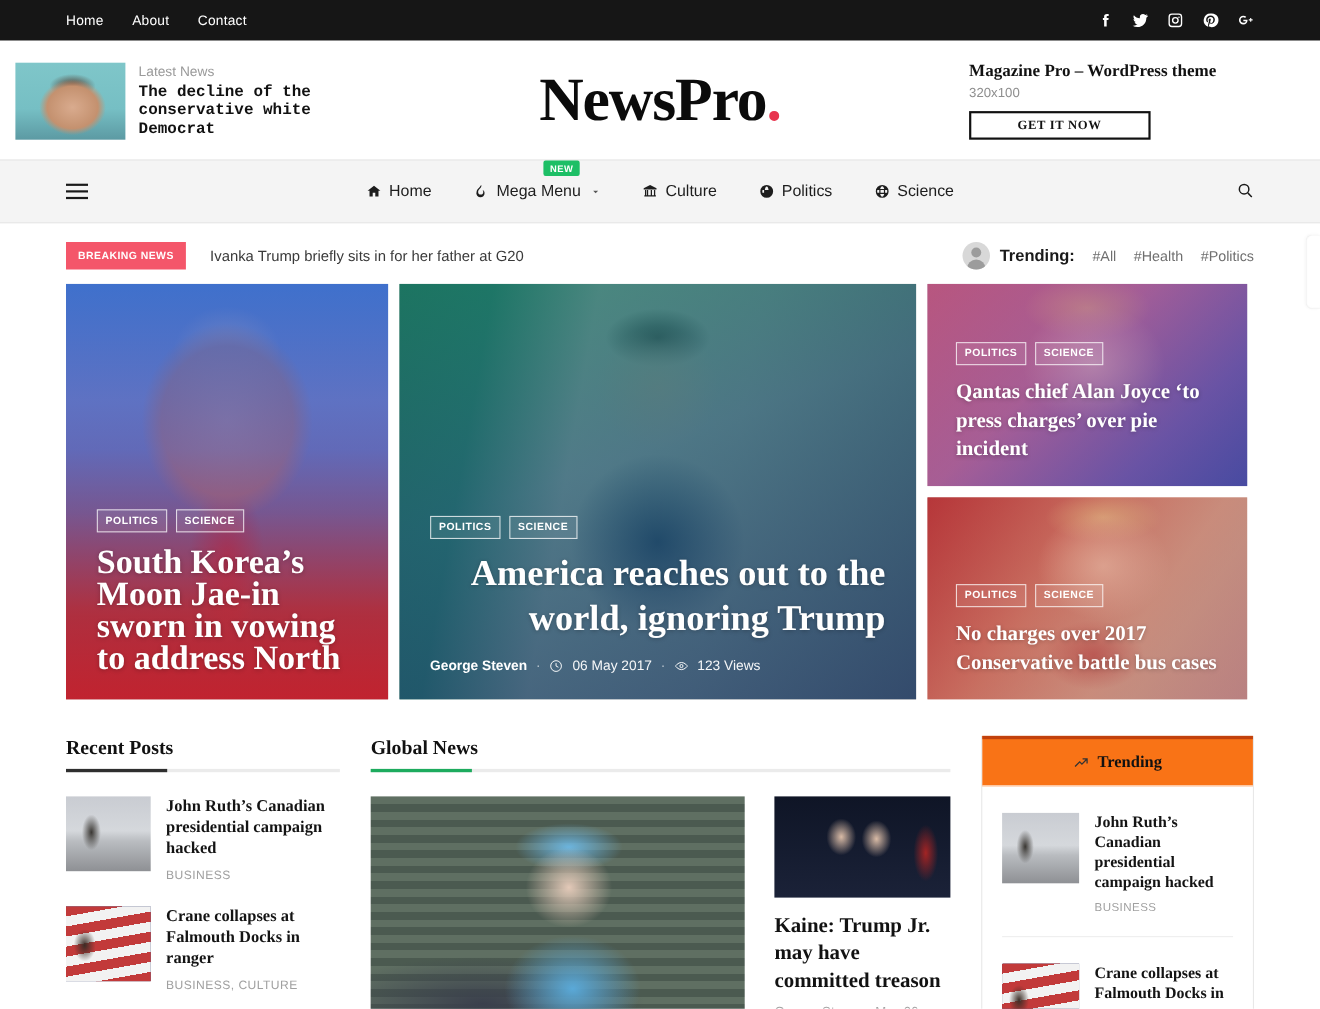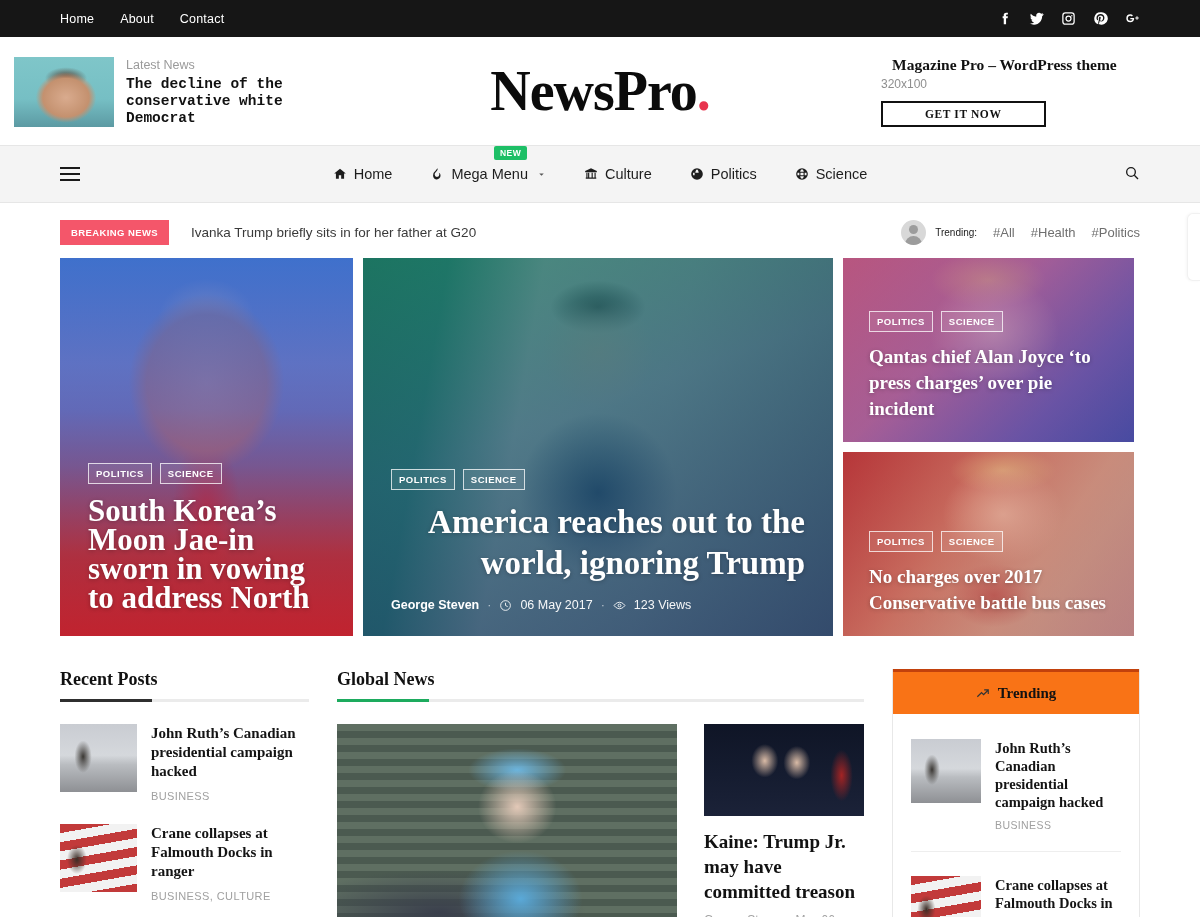--- a/index.html
+++ b/index.html
@@ -68,21 +68,21 @@
     width: 58px; height: 86px; flex: 0 0 58px; position: relative; overflow: hidden;
     background: linear-gradient(180deg, #2a2f45 0%, #46506e 18%, #e7c9b4 40%, #f0d2bd 62%, #b3231f 78%, #9c1a17 100%);
   }
   .ad-thumb .mp {
     position: absolute; top: 3px; left: 0; right: 0; text-align: center;
     color: #fff; font-size: 7px; font-weight: bold; line-height: 8px;
     font-family: "Liberation Serif", serif; letter-spacing: .3px;
   }
   .ad-title {
     font-family: "Liberation Serif", serif; font-weight: bold; font-size: 15.5px;
-    color: #111; line-height: 19px; margin-left: 11px;
+    color: #111; line-height: 19px;
   }
   .ad-sub { color: #8e8e8e; font-size: 12px; margin-top: 3px; }
   .ad-btn {
     margin-top: 10px; display: inline-block; border: 2px solid #111;
     padding: 5px 42px; font-family: "Liberation Serif", serif; font-size: 11.5px;
     font-weight: bold; letter-spacing: .6px; background: #fff; color: #111; cursor: pointer;
   }
 
   
   .navbar {
@@ -124,21 +124,21 @@
     position: relative; overflow: hidden; flex: 0 0 25px;
   }
   .avatar::before {
     content: ""; position: absolute; width: 9px; height: 9px; border-radius: 50%;
     background: #9c9c9c; left: 8px; top: 5px;
   }
   .avatar::after {
     content: ""; position: absolute; width: 17px; height: 11px; border-radius: 9px 9px 0 0;
     background: #9c9c9c; left: 4px; top: 16px;
   }
-  .trending-label { font-size: 10px; font-weight: normal; color: #1a1a1a; }
+  .trending-label { font-size: 15px; font-weight: bold; color: #1a1a1a; }
   .trending-tag { font-size: 13px; color: #6f6f6f; margin-left: 7px; cursor: pointer; }
 
   
   .hero {
     padding: 0 60px; display: flex; gap: 10px; height: 378px;
   }
   .hero-card {
     position: relative; overflow: hidden; display: flex; flex-direction: column;
     justify-content: flex-end; cursor: pointer;
   }

